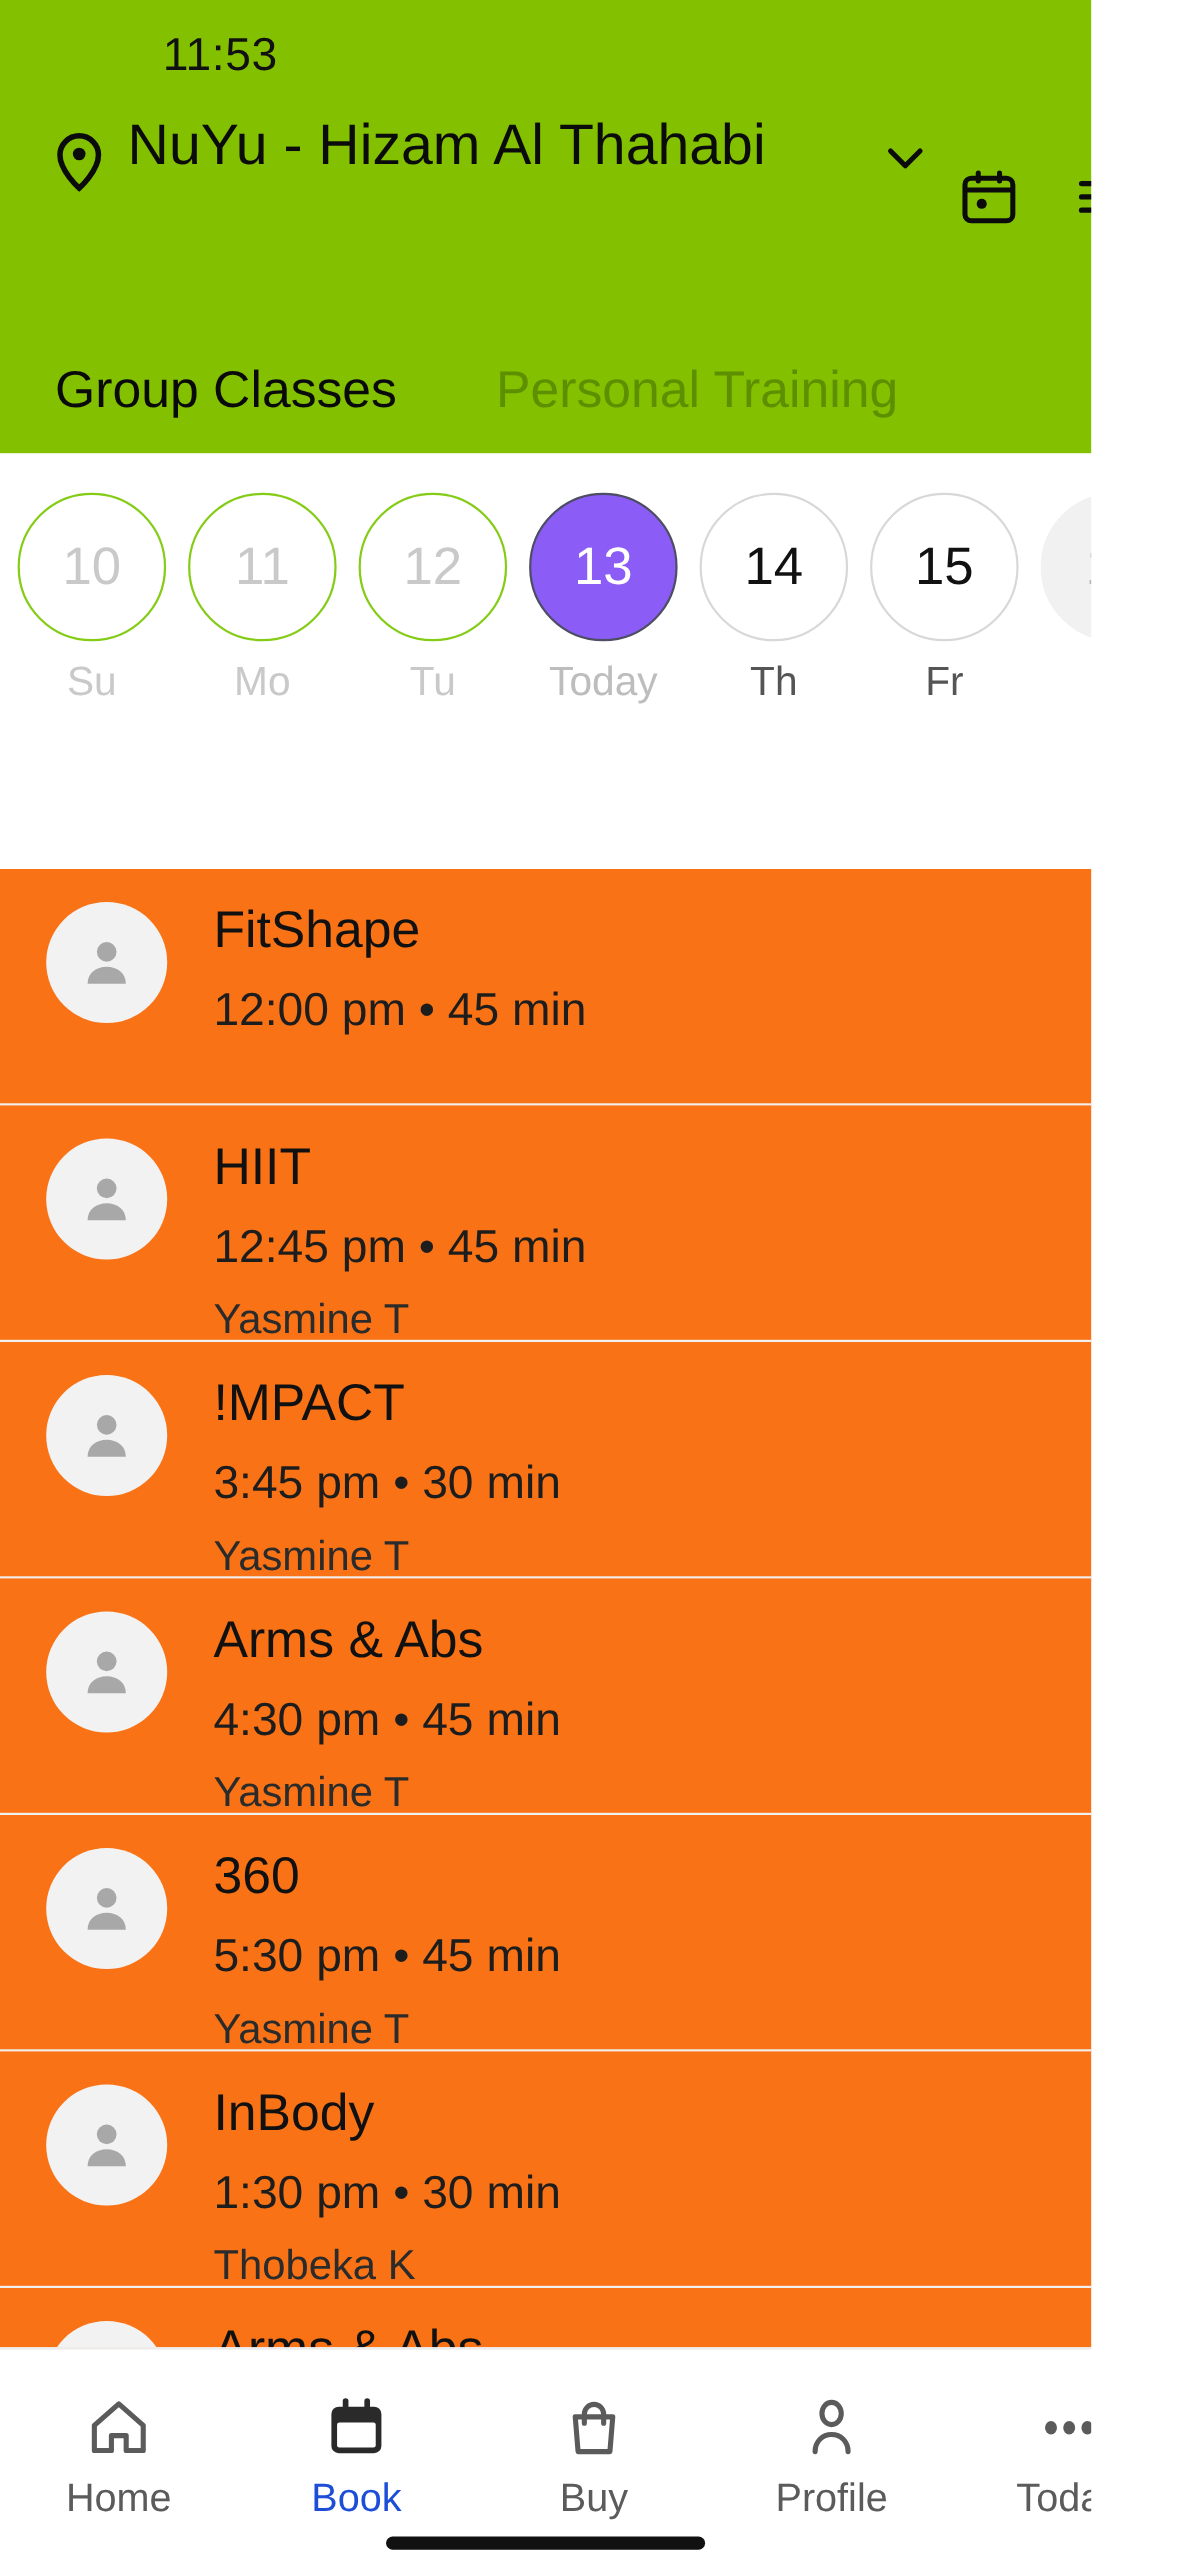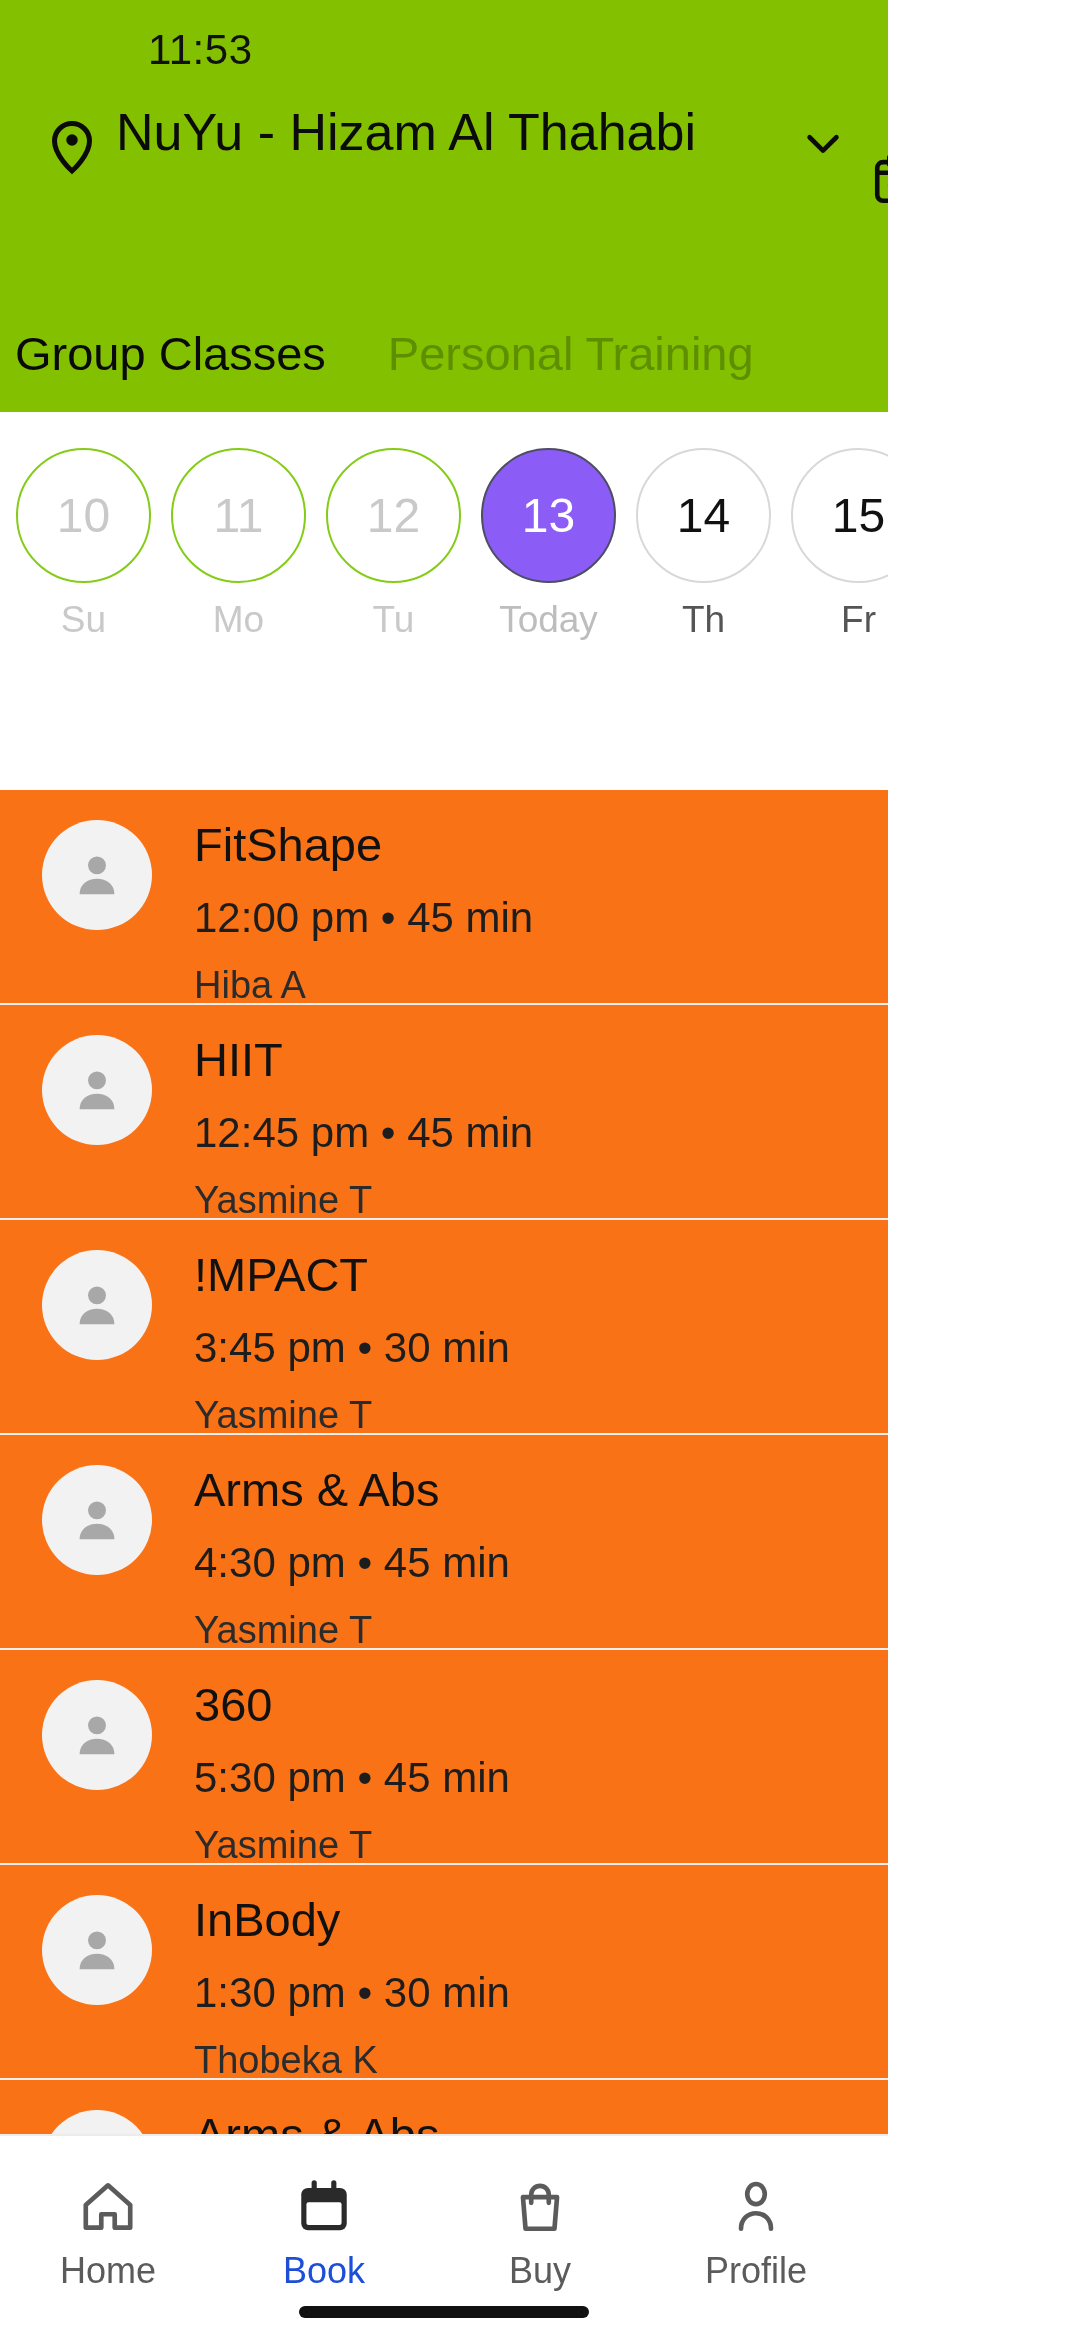--- a/index.html
+++ b/index.html
@@ -2,21 +2,21 @@
 <html><head>
 <meta charset="utf-8">
 <style>
   * { margin:0; padding:0; box-sizing:border-box; }
   html, body {
     width:1080px; height:2340px;
     background:#ffffff;
     font-family:"Liberation Sans", sans-serif;
     overflow:hidden;
   }
-  .phone { position:relative; width:888px; height:2340px; background:#fff; overflow:hidden; }
+  .phone { position:relative; width:992px; height:2340px; background:#fff; overflow:hidden; }
 
   
   .header {
     position:absolute; top:0; left:0; width:1080px; height:412px;
     background:#82c000;
   }
   .statusbar {
     height:100px; display:flex; align-items:center;
     padding-left:148px;
   }
@@ -38,21 +38,21 @@
     width:46px; height:46px;
   }
   .hdr-icons {
     position:absolute; right:46px; top:150px;
     display:flex; gap:48px; align-items:center;
   }
   .hdr-icons .ic { width:58px; height:58px; display:block; }
 
   .tabs {
     position:absolute; bottom:0; left:0; width:1080px; height:118px;
-    display:flex; align-items:center; padding-left:15px; gap:62px;
+    display:flex; align-items:center; padding-left:50px; gap:90px;
   }
   .tab { font-size:47px; line-height:1; }
   .tab.active { color:#0a0a0a; }
   .tab.inactive { color:#5e8f00; }
 
   
   .datestrip {
     position:absolute; top:412px; left:0; width:1080px; height:250px;
     display:flex; padding-left:6px;
   }
@@ -216,21 +216,20 @@
       <div class="classrow">
         <div class="avatar">
           <svg viewBox="0 0 24 24" fill="#a8a8a8">
             <circle cx="12" cy="8" r="3.7"></circle>
             <path d="M4.8 20c0-4.1 3.3-6.4 7.2-6.4S19.2 15.9 19.2 20z"></path>
           </svg>
         </div>
         <div class="cls-text">
           <div class="cls-name">FitShape</div>
           <div class="cls-meta">12:00 pm • 45 min</div>
-          <div class="cls-coach">Hiba A</div>
         </div>
       </div>
       <div class="classrow">
         <div class="avatar">
           <svg viewBox="0 0 24 24" fill="#a8a8a8">
             <circle cx="12" cy="8" r="3.7"></circle>
             <path d="M4.8 20c0-4.1 3.3-6.4 7.2-6.4S19.2 15.9 19.2 20z"></path>
           </svg>
         </div>
         <div class="cls-text">

